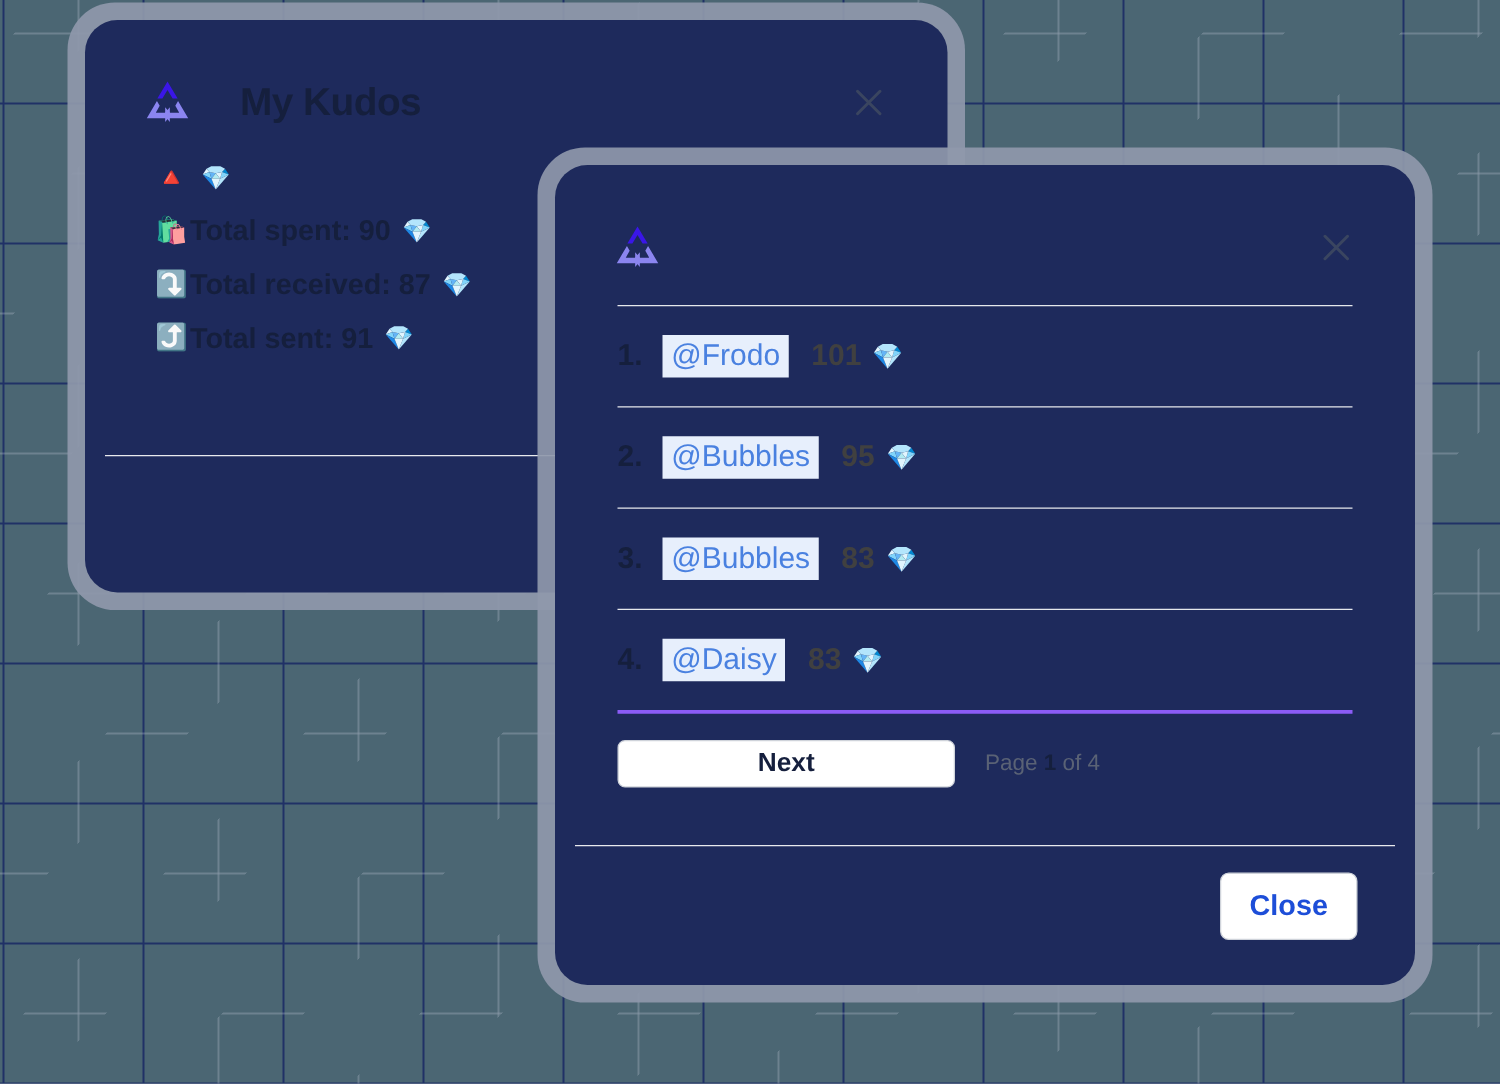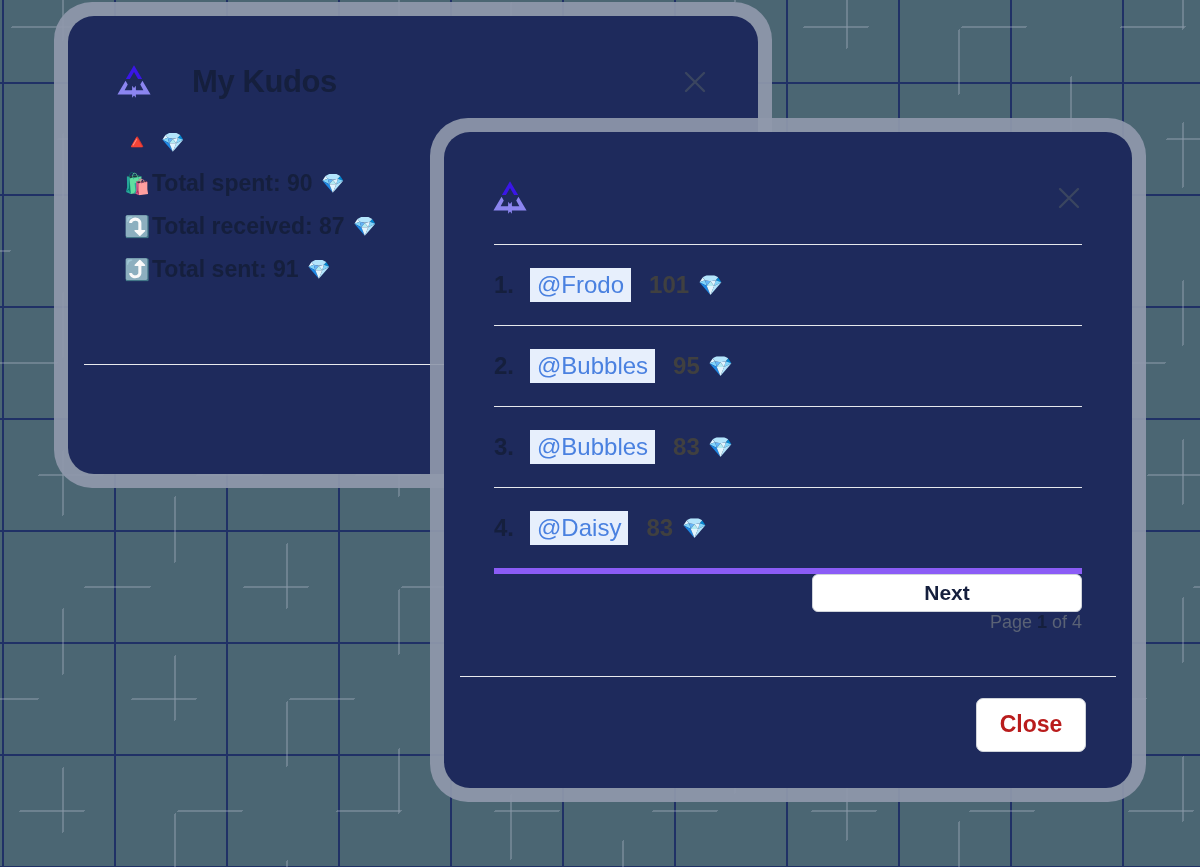--- a/index.html
+++ b/index.html
@@ -164,24 +164,23 @@
     font-size: 24px;
     font-weight: bold;
     color: #404040;
     margin-left: 18px;
   }
   .score-gem { font-size: 20px; margin-left: 9px; }
 
   
   .pager-row {
     display: flex;
-    align-items: flex-end;
+    align-items: center;
     height: 82px;
-    border-top: 6px solid #8b5cf6;
-    flex-direction: column;
+    border-top: 3px solid #8b5cf6;
   }
   .next-btn {
     width: 270px;
     height: 38px;
     border: 1px solid #cfd3da;
     border-radius: 6px;
     background: #fff;
     font-family: "Liberation Sans", sans-serif;
     font-size: 21px;
     font-weight: bold;
@@ -209,21 +208,21 @@
   .close-btn {
     min-width: 110px;
     height: 54px;
     padding: 0 22px;
     border: 1px solid #cfd3da;
     border-radius: 7px;
     background: #fff;
     font-family: "Liberation Sans", sans-serif;
     font-size: 23px;
     font-weight: bold;
-    color: #b91c1c;
+    color: #1d4ed8;
     cursor: pointer;
   }
 </style>
 </head>
 <body>
 
 <div id="stage">
 
   <div class="grid-layer grid-navy"></div>
   <div class="grid-layer grid-pale"></div>

